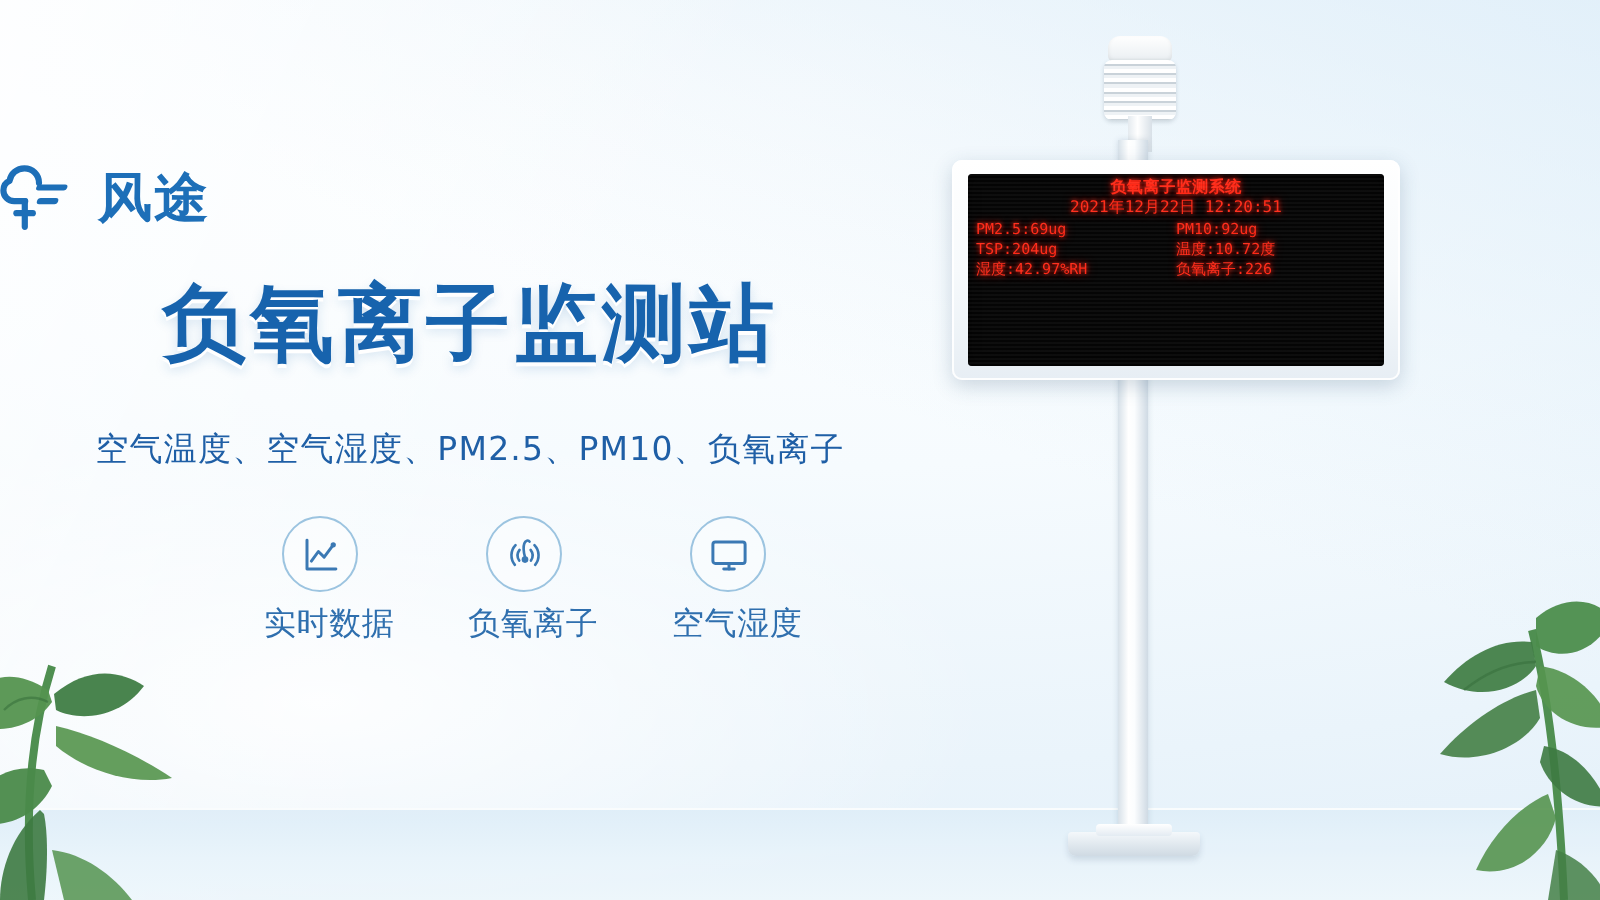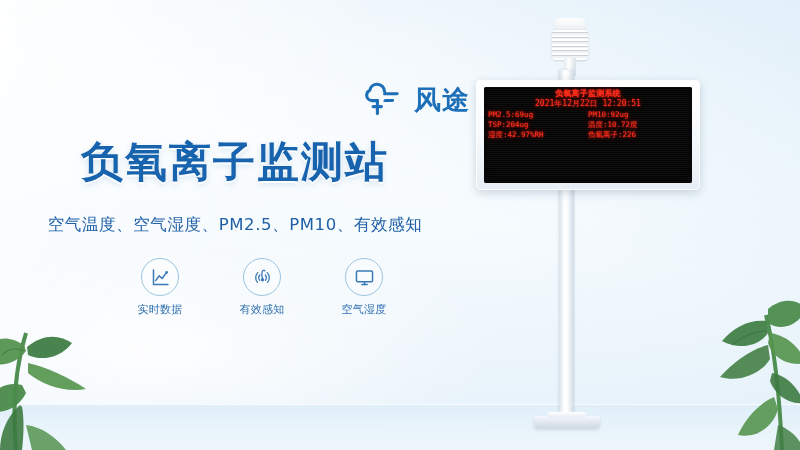--- a/index.html
+++ b/index.html
@@ -29,21 +29,21 @@
   .ground:before{
     content:""; position:absolute; left:0; right:0; top:0; height:1px;
     background:rgba(255,255,255,.85);
   }
 
   
   .left{
     position:absolute; left:0; top:78px; width:470px; text-align:center;
   }
   .logo-row{
-    display:flex; align-items:center; justify-content:flex-end; gap:9px;
+    display:flex; align-items:center; justify-content:flex-start; gap:9px;
     height:42px;
   }
   .logo-mark{ width:40px; height:34px; display:block; }
   .logo-text{
     font-family:"DejaVu Sans","Liberation Sans",sans-serif;
     font-size:27px; font-weight:bold; color:#1d6fb8; letter-spacing:1px;
     line-height:1;
   }
   .headline{
     margin-top:14px;
@@ -65,21 +65,21 @@
   }
   .feat{ width:56px; text-align:center; }
   .feat-circle{
     width:38px; height:38px; margin:0 auto;
     border:1.4px solid #9cc4e0; border-radius:50%;
     display:flex; align-items:center; justify-content:center;
     background:rgba(255,255,255,.35);
   }
   .feat-circle svg{ display:block; }
   .feat-label{
-    margin-top:6px; font-size:11px; color:#2f6fae; letter-spacing:.3px;
+    margin-top:6px; font-size:16px; color:#2f6fae; letter-spacing:.3px;
     font-family:"DejaVu Sans","Liberation Sans",sans-serif;
     white-space:nowrap;
   }
 
   
   .station{ position:absolute; left:476px; top:18px; width:240px; height:420px; }
 
   .sensor{ position:absolute; left:74px; top:0; width:40px; height:56px; }
   .sensor-cap{
     position:absolute; left:4px; top:0; width:32px; height:13px;
@@ -176,21 +176,21 @@
           <g fill="#1d6fb8">
             <rect x="21.5" y="10.2" width="15.5" height="3.1" rx="1.5" transform="skewX(-16)"></rect>
             <rect x="23.8" y="17.0" width="10.6" height="3.1" rx="1.5" transform="skewX(-16)"></rect>
           </g>
         </svg>
       </span>
       <span class="logo-text">风途</span>
     </div>
 
     <div class="headline">负氧离子监测站</div>
-    <div class="subline">空气温度、空气湿度、PM2.5、PM10、有效感知</div>
+    <div class="subline">空气温度、空气湿度、PM2.5、PM10、负氧离子</div>
   </div>
 
   <div class="features">
 
     <div class="feat">
       <div class="feat-circle">
         <svg viewBox="0 0 24 24" width="21" height="21" aria-hidden="true">
           <g fill="none" stroke="#3b79b4" stroke-width="1.7" stroke-linecap="round" stroke-linejoin="round">
             <path d="M4 3.5 L4 20 L20.5 20"></path>
             <path d="M6.5 15.5 L10.5 10 L13.8 13.2 L19 6.2"></path>
@@ -207,21 +207,21 @@
           <g fill="none" stroke="#3b79b4" stroke-width="1.5" stroke-linecap="round">
             <path d="M12 13.2 C12 13.2 10.6 8.2 11.6 5.4 C12.2 3.7 13.9 3.2 14.6 4.4"></path>
             <path d="M6.6 6.4 A8.4 8.4 0 0 0 6.2 17.6"></path>
             <path d="M17.4 6.4 A8.4 8.4 0 0 1 17.8 17.6"></path>
             <path d="M8.9 9.1 A5.2 5.2 0 0 0 8.7 15.2"></path>
             <path d="M15.2 9.1 A5.2 5.2 0 0 1 15.4 15.2"></path>
           </g>
           <circle cx="12" cy="14.6" r="1.9" fill="#3b79b4"></circle>
         </svg>
       </div>
-      <div class="feat-label">有效感知</div>
+      <div class="feat-label">负氧离子</div>
     </div>
 
     <div class="feat">
       <div class="feat-circle">
         <svg viewBox="0 0 24 24" width="21" height="21" aria-hidden="true">
           <g fill="none" stroke="#3b79b4" stroke-width="1.7" stroke-linejoin="round" stroke-linecap="round">
             <rect x="2.8" y="4.6" width="18.4" height="12.2" rx="1.4"></rect>
             <path d="M9 20 L15 20"></path>
             <path d="M12 16.8 L12 20"></path>
           </g>

